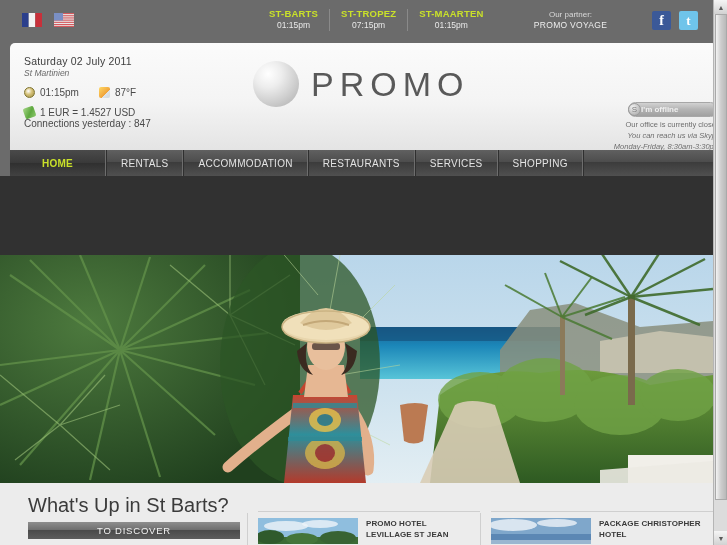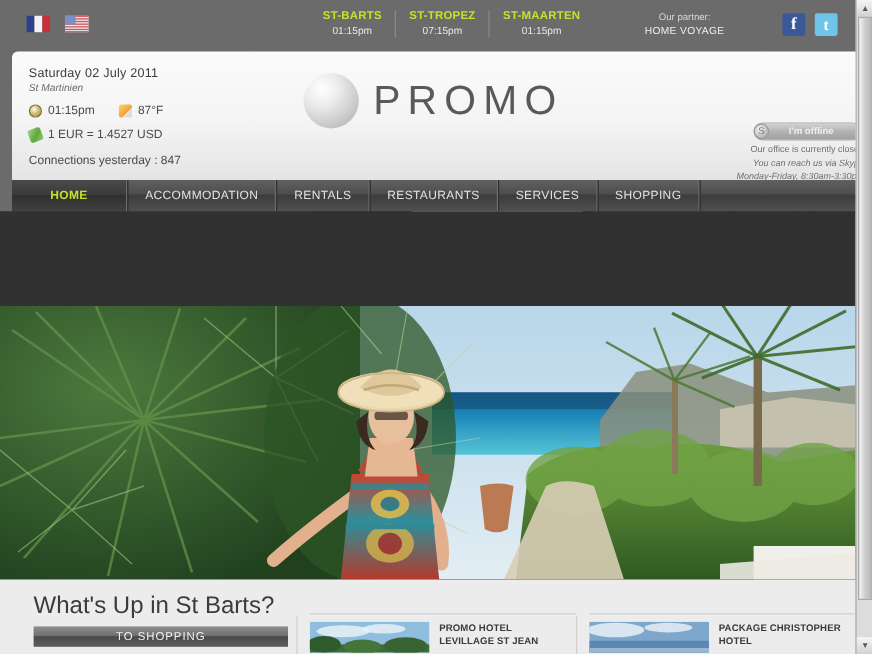--- a/index.html
+++ b/index.html
@@ -78,21 +78,21 @@
   .info-sub  { font-size: 8.5px; color: #6a6a6a; font-style: italic; margin-top: 1px; }
   .info-row  { display: flex; align-items: center; margin-top: 9px; font-size: 10px; color: #4a4a4a; }
   .info-row .gap { width: 20px; }
   .ic {
     width: 11px; height: 11px; margin-right: 5px; border-radius: 50%;
     display: inline-block; flex: 0 0 auto;
   }
   .ic-clock { background: radial-gradient(circle at 38% 34%, #ffffff 0%, #d6c27a 42%, #9a8a3e 100%); border:1px solid #7f7430; }
   .ic-sun   { border-radius: 2px; background: linear-gradient(135deg,#ffd966 0%,#f0a33a 60%,#dfe4e8 61%,#cfd6dc 100%); }
   .ic-money { border-radius: 2px; background: linear-gradient(135deg,#a8d88a 0%,#5ea83f 55%,#8cc96c 100%); transform: rotate(-20deg); }
-  .info-conn { font-size: 10px; color: #4a4a4a; margin-top: 11px; }
+  .info-conn { font-size: 10px; color: #4a4a4a; margin-top: 0; }
 
   .logo {
     position: absolute; left: 243px; top: 16px;
     width: 250px; height: 50px;
     display: flex; align-items: center;
   }
   .logo-orb {
     width: 46px; height: 46px; border-radius: 50%;
     background: radial-gradient(circle at 33% 28%, #ffffff 0%, #ededed 30%, #cfcfcf 62%, #aaaaaa 100%);
     flex: 0 0 auto; margin-right: 12px;
@@ -134,21 +134,21 @@
   }
   .skype-orb {
     width: 13px; height: 13px; border-radius: 50%; margin-left: -1px;
     background: radial-gradient(circle at 35% 30%, #f2f2f2, #b9b9b9 70%, #9b9b9b 100%);
     border: 1px solid #9a9a9a;
     display: flex; align-items: center; justify-content: center;
     font-size: 8px; color: #7b7b7b; flex: 0 0 auto;
   }
   .skype-label {
     font-size: 8px; color: #efefef; font-weight: bold;
-    flex: 1; text-align: center; padding-right: 6px;
+    flex: 1; text-align: left; padding-right: 6px;
   }
 
   .office-note {
     position: absolute; left: 568px; top: 77px; width: 142px;
     text-align: right; line-height: 1.45; color: #6e6e6e;
   }
   .office-l1 { font-size: 7.5px; }
   .office-l2 { font-size: 7.5px; font-style: italic; }
   .office-l3 { font-size: 7.5px; font-style: italic; }
 
@@ -311,21 +311,21 @@
         <span class="city-time">07:15pm</span>
       </div>
       <div class="city">
         <span class="city-name">ST-MAARTEN</span>
         <span class="city-time">01:15pm</span>
       </div>
     </div>
 
     <div class="partner">
       <span class="partner-label">Our partner:</span>
-      <span class="partner-name">HOME VOYAGE</span>
+      <span class="partner-name">PROMO VOYAGE</span>
     </div>
 
     <div class="social">
       <span class="soc soc-fb">f</span>
       <span class="soc soc-tw">t</span>
     </div>
   </div>
 
   <div class="header-card">
 
@@ -377,22 +377,22 @@
         <span class="apple-glyph"></span>
         <span class="opt-apple">iPhone</span>
         <span class="apple-glyph"></span>
         <span class="opt-apple">iPad</span>
       </div>
     </div>
   </div>
 
   <div class="nav">
     <div class="nav-item active">HOME</div>
+    <div class="nav-item">RENTALS</div>
     <div class="nav-item">ACCOMMODATION</div>
-    <div class="nav-item">RENTALS</div>
     <div class="nav-item">RESTAURANTS</div>
     <div class="nav-item">SERVICES</div>
     <div class="nav-item">SHOPPING</div>
     <div class="nav-filler"></div>
   </div>
 
   <div class="dark-gap"></div>
 
   <div class="hero">
     <svg viewBox="0 0 713 228" xmlns="http://www.w3.org/2000/svg" preserveAspectRatio="none">
@@ -538,21 +538,21 @@
       </g>
 
       <path d="M600 215 L713 206 L713 228 L600 228 Z" fill="#eceae3" opacity=".9"></path>
     </svg>
   </div>
 
   <div class="bottom">
     <div class="whatsup-title">What's Up in St Barts?</div>
 
     <div class="discover-btn">
-      <span class="discover-label">TO SHOPPING</span>
+      <span class="discover-label">TO DISCOVER</span>
     </div>
 
     <div class="promo-sep sep-1"></div>
     <div class="promo-sep sep-2"></div>
 
     <div class="promo promo-1">
       <span class="promo-thumb">
         <svg viewBox="0 0 100 26" xmlns="http://www.w3.org/2000/svg" preserveAspectRatio="none">
           <rect width="100" height="26" fill="#8fbede"></rect>
           <ellipse cx="28" cy="8" rx="22" ry="5" fill="#e9f1f7" opacity=".85"></ellipse>

